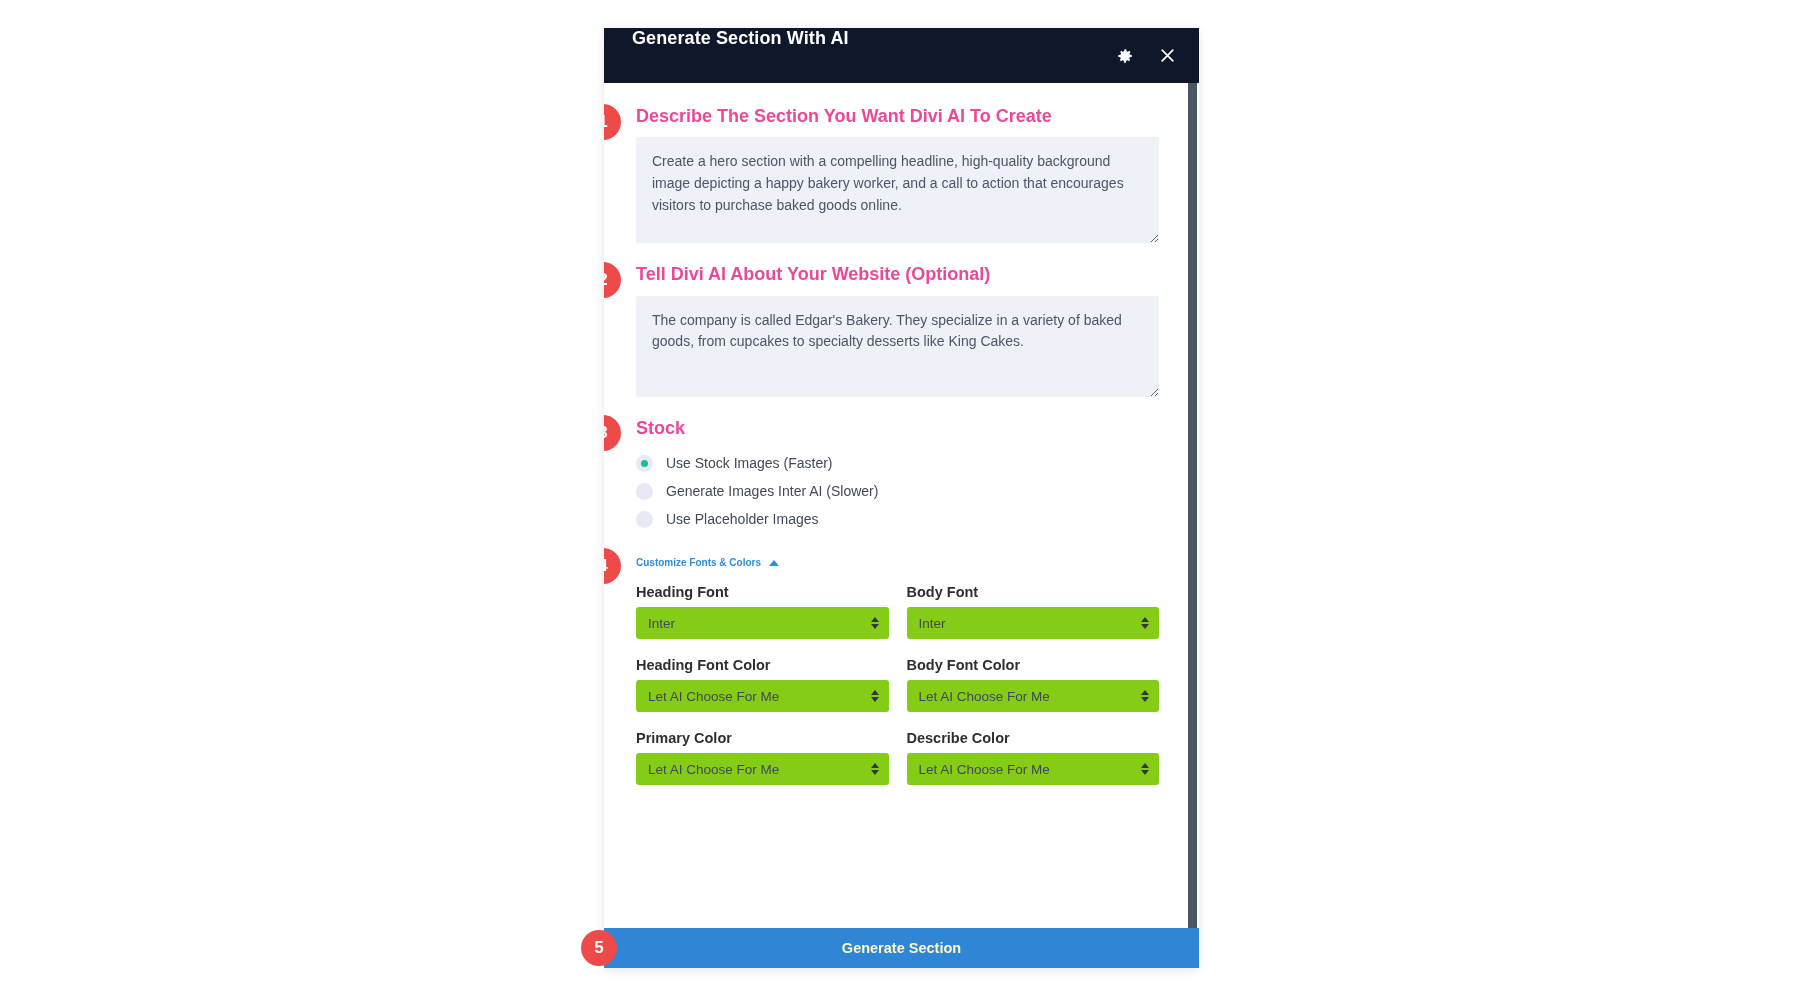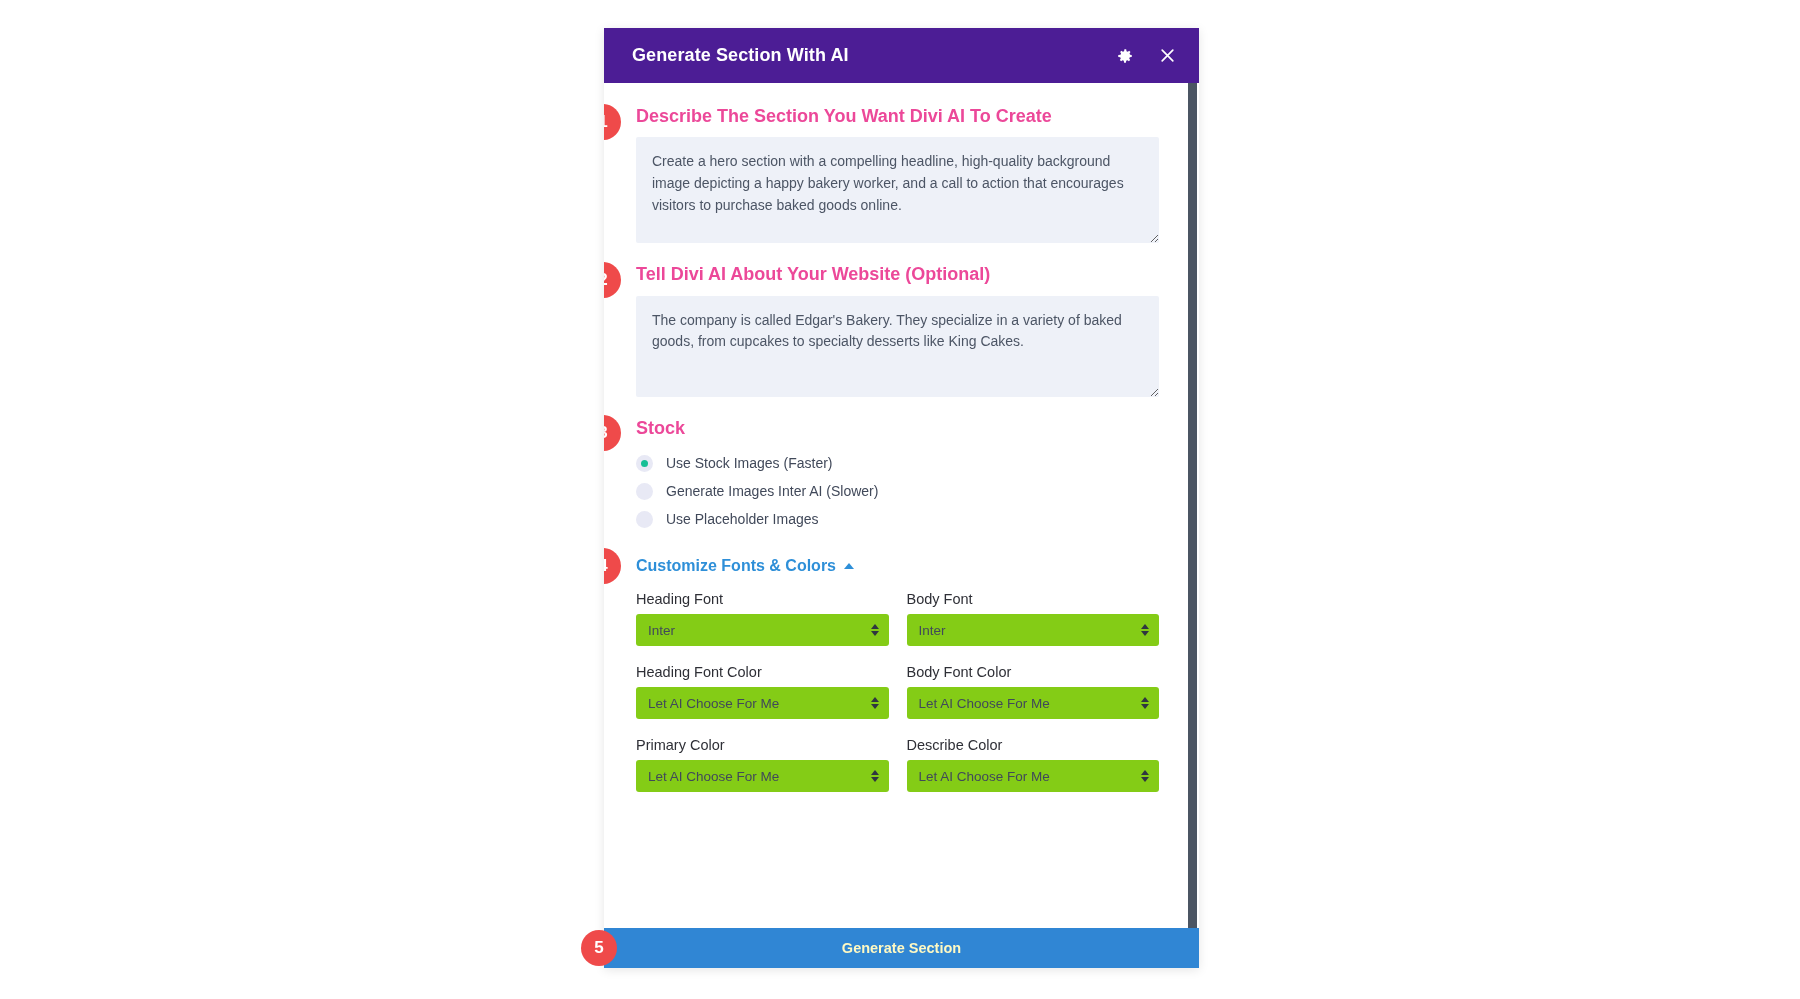--- a/index.html
+++ b/index.html
@@ -27,23 +27,22 @@
     height: 940px;
     display: flex;
     flex-direction: column;
     background: #ffffff;
     box-shadow: 0 2px 10px rgba(0,0,0,0.10);
   }
 
   .modal-header {
     height: 55px;
     flex: 0 0 55px;
-    background: #4c1d95;
-    display: flex;
-    align-items: center;
+    background: #0f172a;
+    display: flex;
     padding: 0 22px 0 28px;
     color: #ffffff;
   }
   .modal-title {
     font-size: 18px;
     font-weight: bold;
     letter-spacing: 0.1px;
     flex: 1 1 auto;
     white-space: nowrap;
   }
@@ -153,21 +152,21 @@
   }
 
   
   .customize-row {
     display: flex;
     align-items: center;
     gap: 8px;
     cursor: pointer;
   }
   .customize-link {
-    font-size: 16px;
+    font-size: 10px;
     font-weight: bold;
     color: #2e8fd8;
   }
   .caret-up {
     width: 0; height: 0;
     border-left: 5px solid transparent;
     border-right: 5px solid transparent;
     border-bottom: 6px solid #2e8fd8;
   }
 
@@ -175,21 +174,21 @@
   .grid {
     display: grid;
     grid-template-columns: 1fr 1fr;
     column-gap: 18px;
     row-gap: 0;
     margin-top: 16px;
   }
   .sel-group { margin-bottom: 18px; }
   .sel-label {
     font-size: 14.5px;
-    font-weight: normal;
+    font-weight: bold;
     color: #2e2f36;
     margin-bottom: 7px;
   }
   .sel-box {
     position: relative;
     height: 32px;
     background: #84cc16;
     border-radius: 3px;
     display: flex;
     align-items: center;

